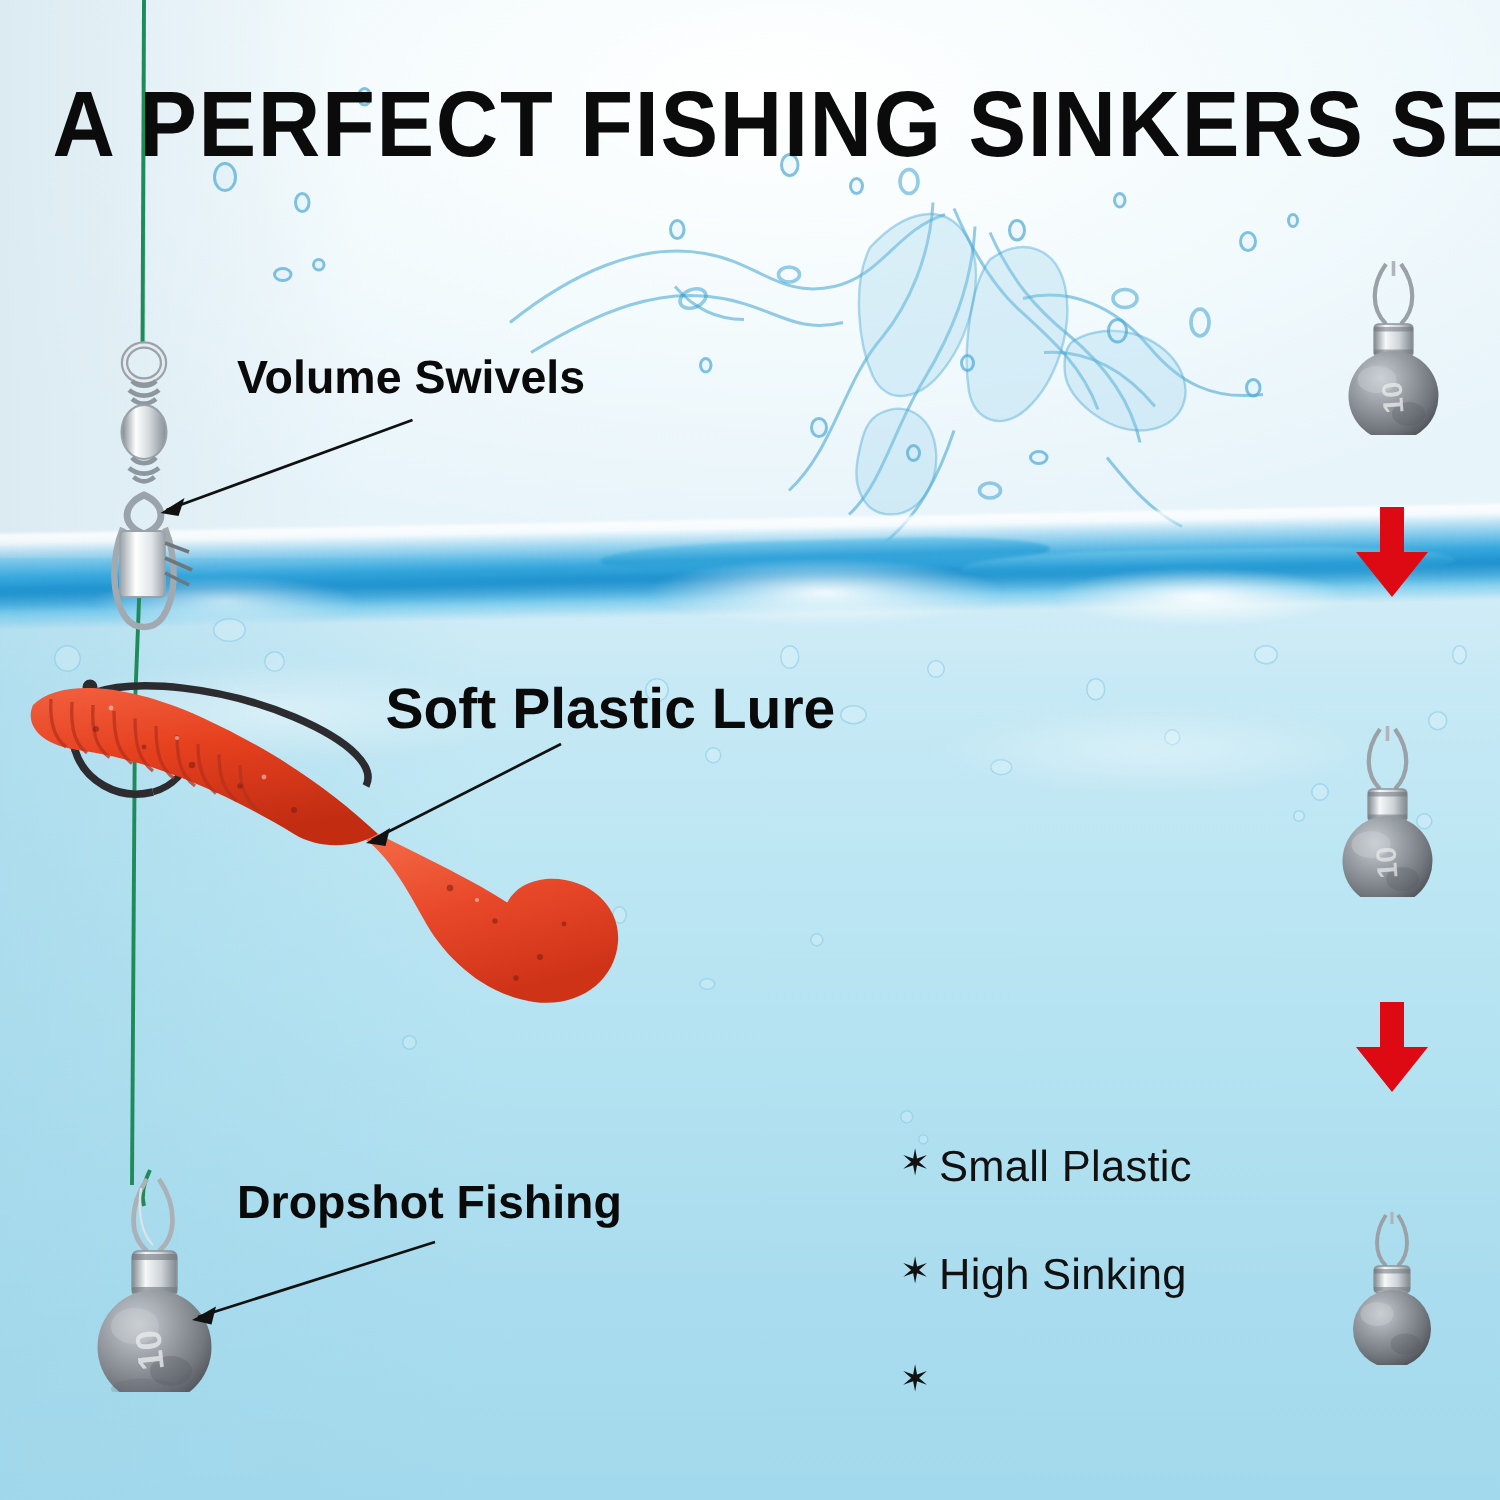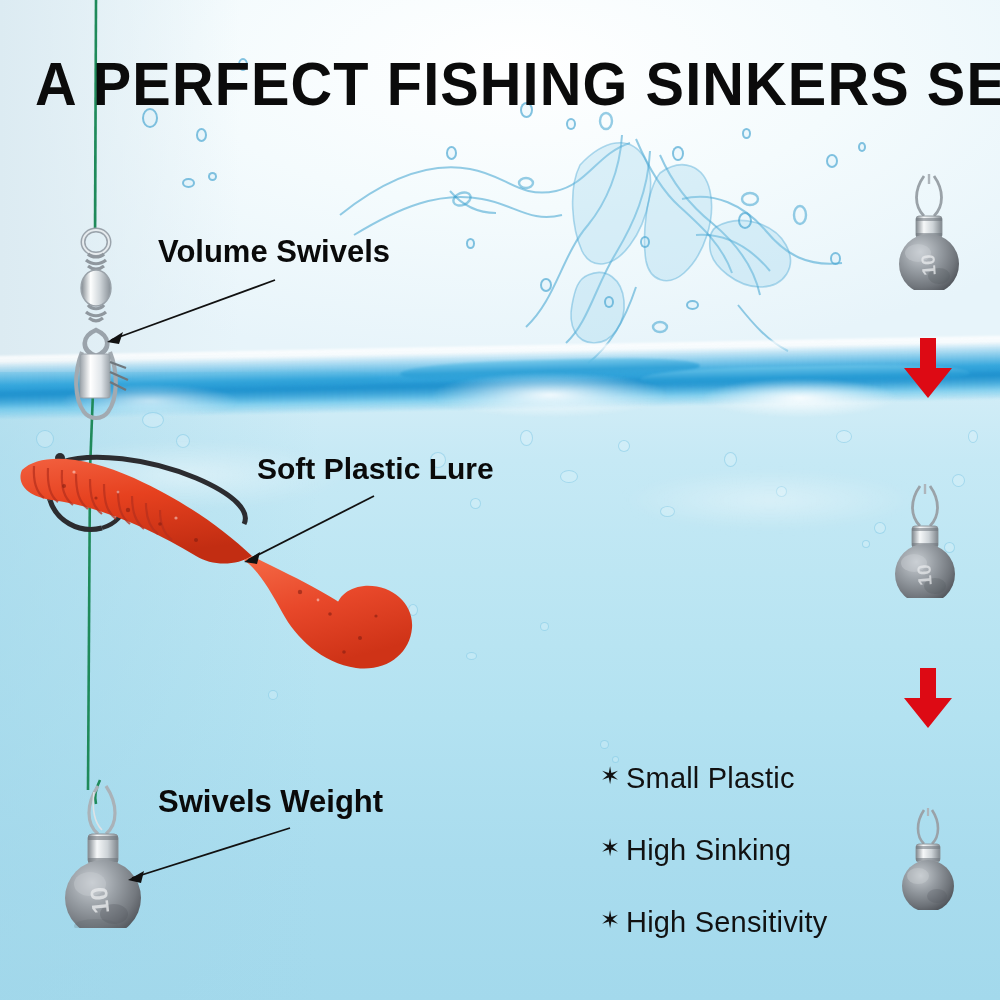--- a/index.html
+++ b/index.html
@@ -118,21 +118,21 @@
 
   
   .callout{
     position:absolute;
     font-weight:bold;
     color:#0a0a0a;
     white-space:nowrap;
     z-index:38;
   }
   .callout-swivels { left:158px; top:234px; font-size:31px; }
-  .callout-lure    { left:257px; top:452px; font-size:30px; }
+  .callout-lure    { left:257px; top:452px; font-size:38px; }
   .callout-weight  { left:158px; top:784px; font-size:31px; }
 
   .leader{ position:absolute; z-index:37; }
   .leader svg{ display:block; overflow:visible; }
 
   
   .features{
     position:absolute; left:600px; top:742px; width:300px;
     z-index:38;
   }
@@ -515,30 +515,29 @@
 
   <div class="leader" style="left:126px;top:822px;">
     <svg width="200" height="70" viewBox="0 0 200 70">
       <path d="M6,56 L164,6" stroke="#111" stroke-width="1.8" fill="none"></path>
       <polygon points="2,58 18,49 15,61" fill="#111"></polygon>
     </svg>
   </div>
 
   <div class="callout callout-swivels">Volume Swivels</div>
   <div class="callout callout-lure">Soft Plastic Lure</div>
-  <div class="callout callout-weight">Swivels Weight</div>
+  <div class="callout callout-weight">Dropshot Fishing</div>
 
   <div class="features">
     <div class="feature">
       <span class="star">✶</span>
       <span class="ftxt">Small Plastic</span>
     </div>
     <div class="feature">
       <span class="star">✶</span>
       <span class="ftxt">High Sinking</span>
     </div>
     <div class="feature">
       <span class="star">✶</span>
-      <span class="ftxt">High Sensitivity</span>
     </div>
   </div>
 
 </div>
 
 </body></html>

